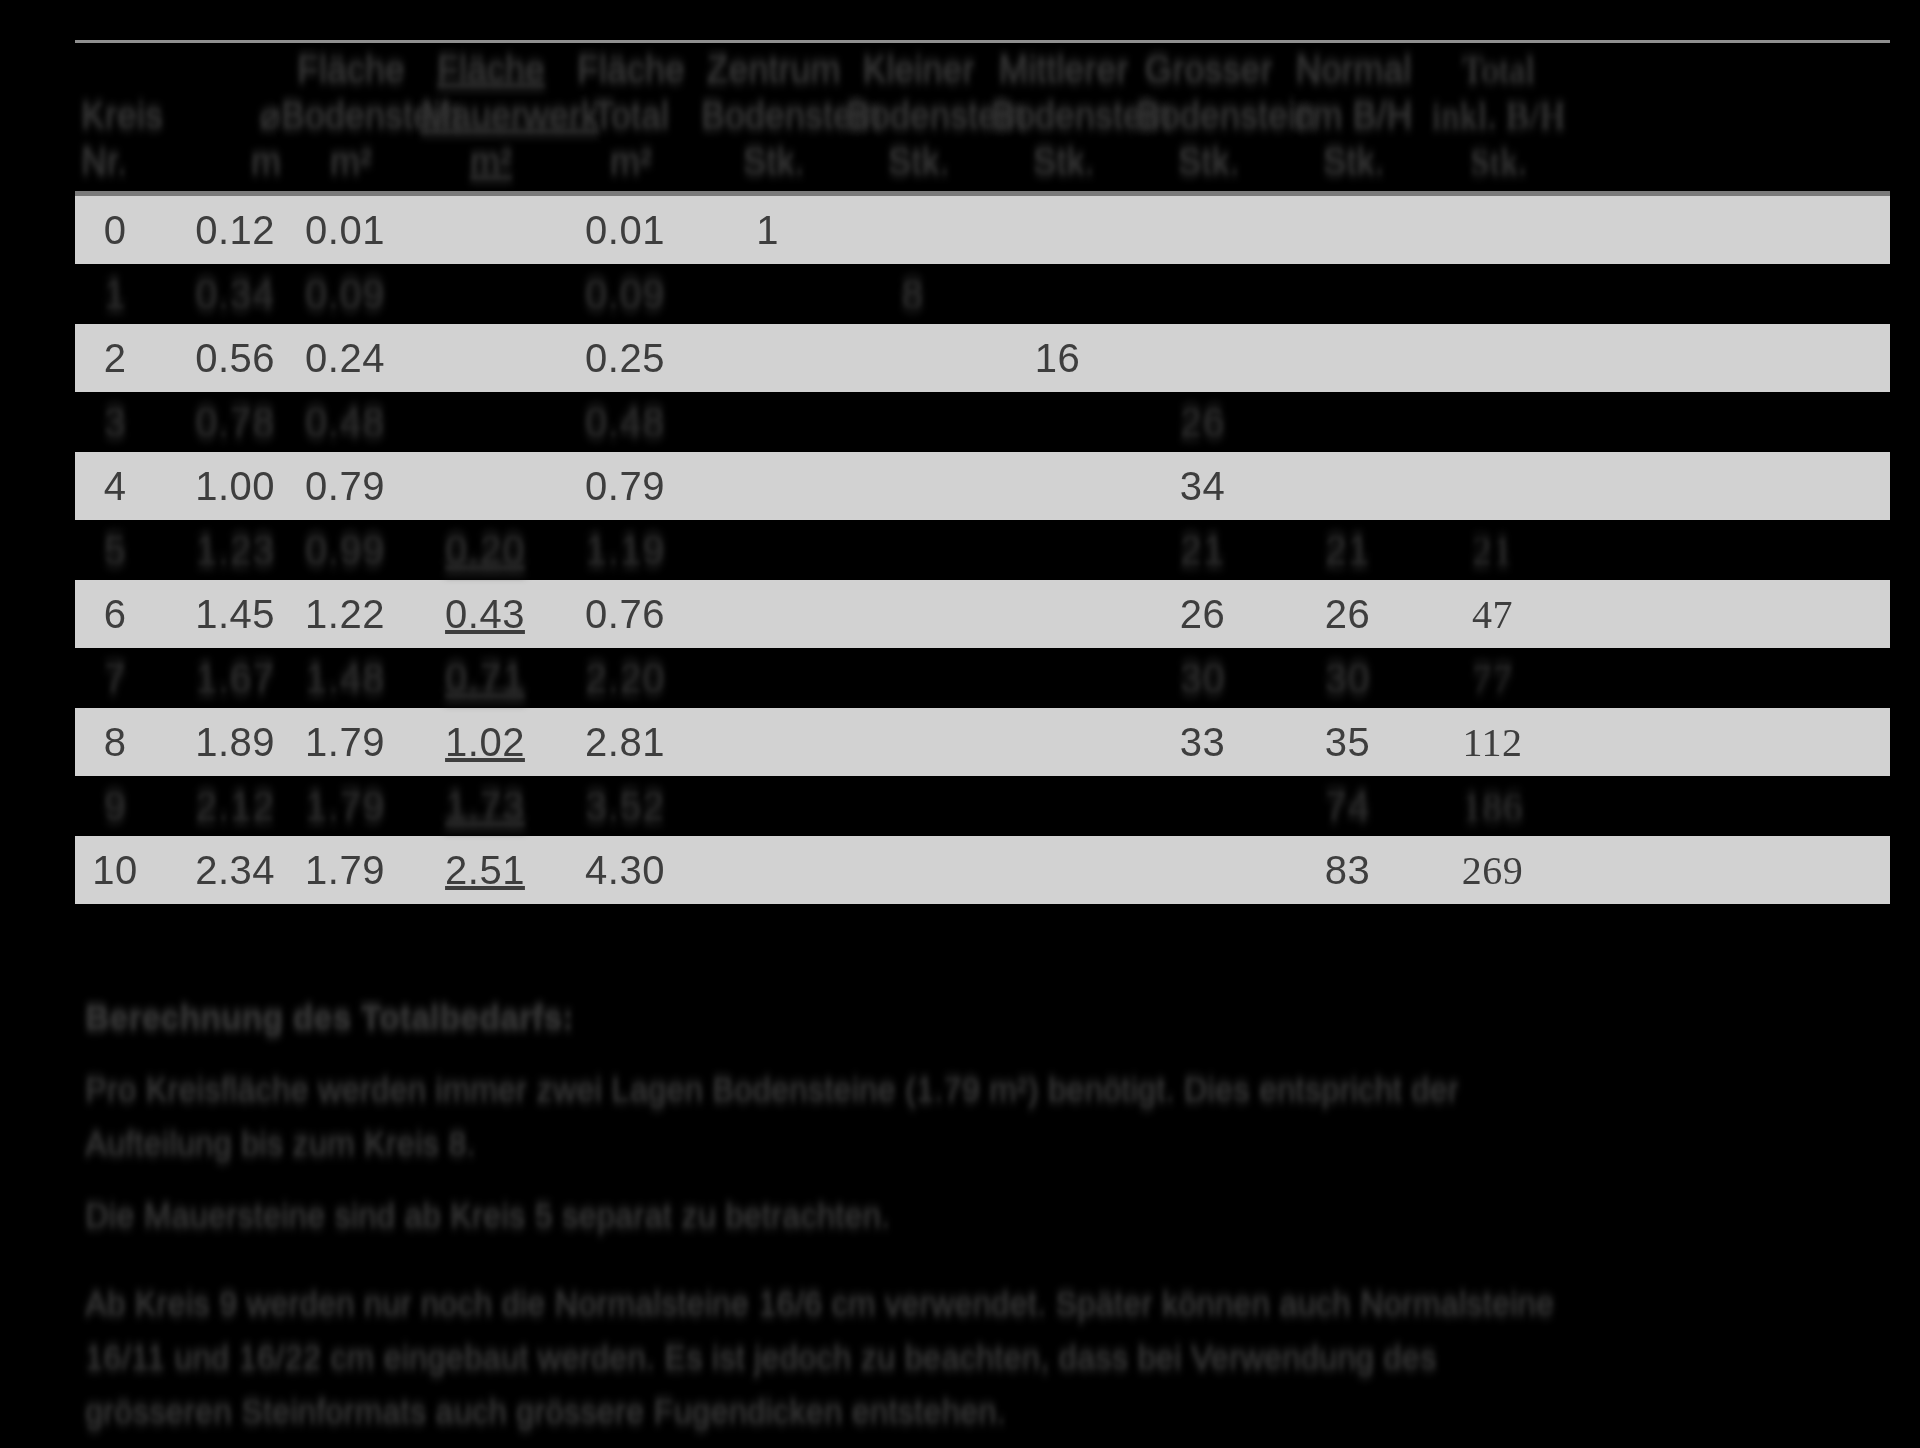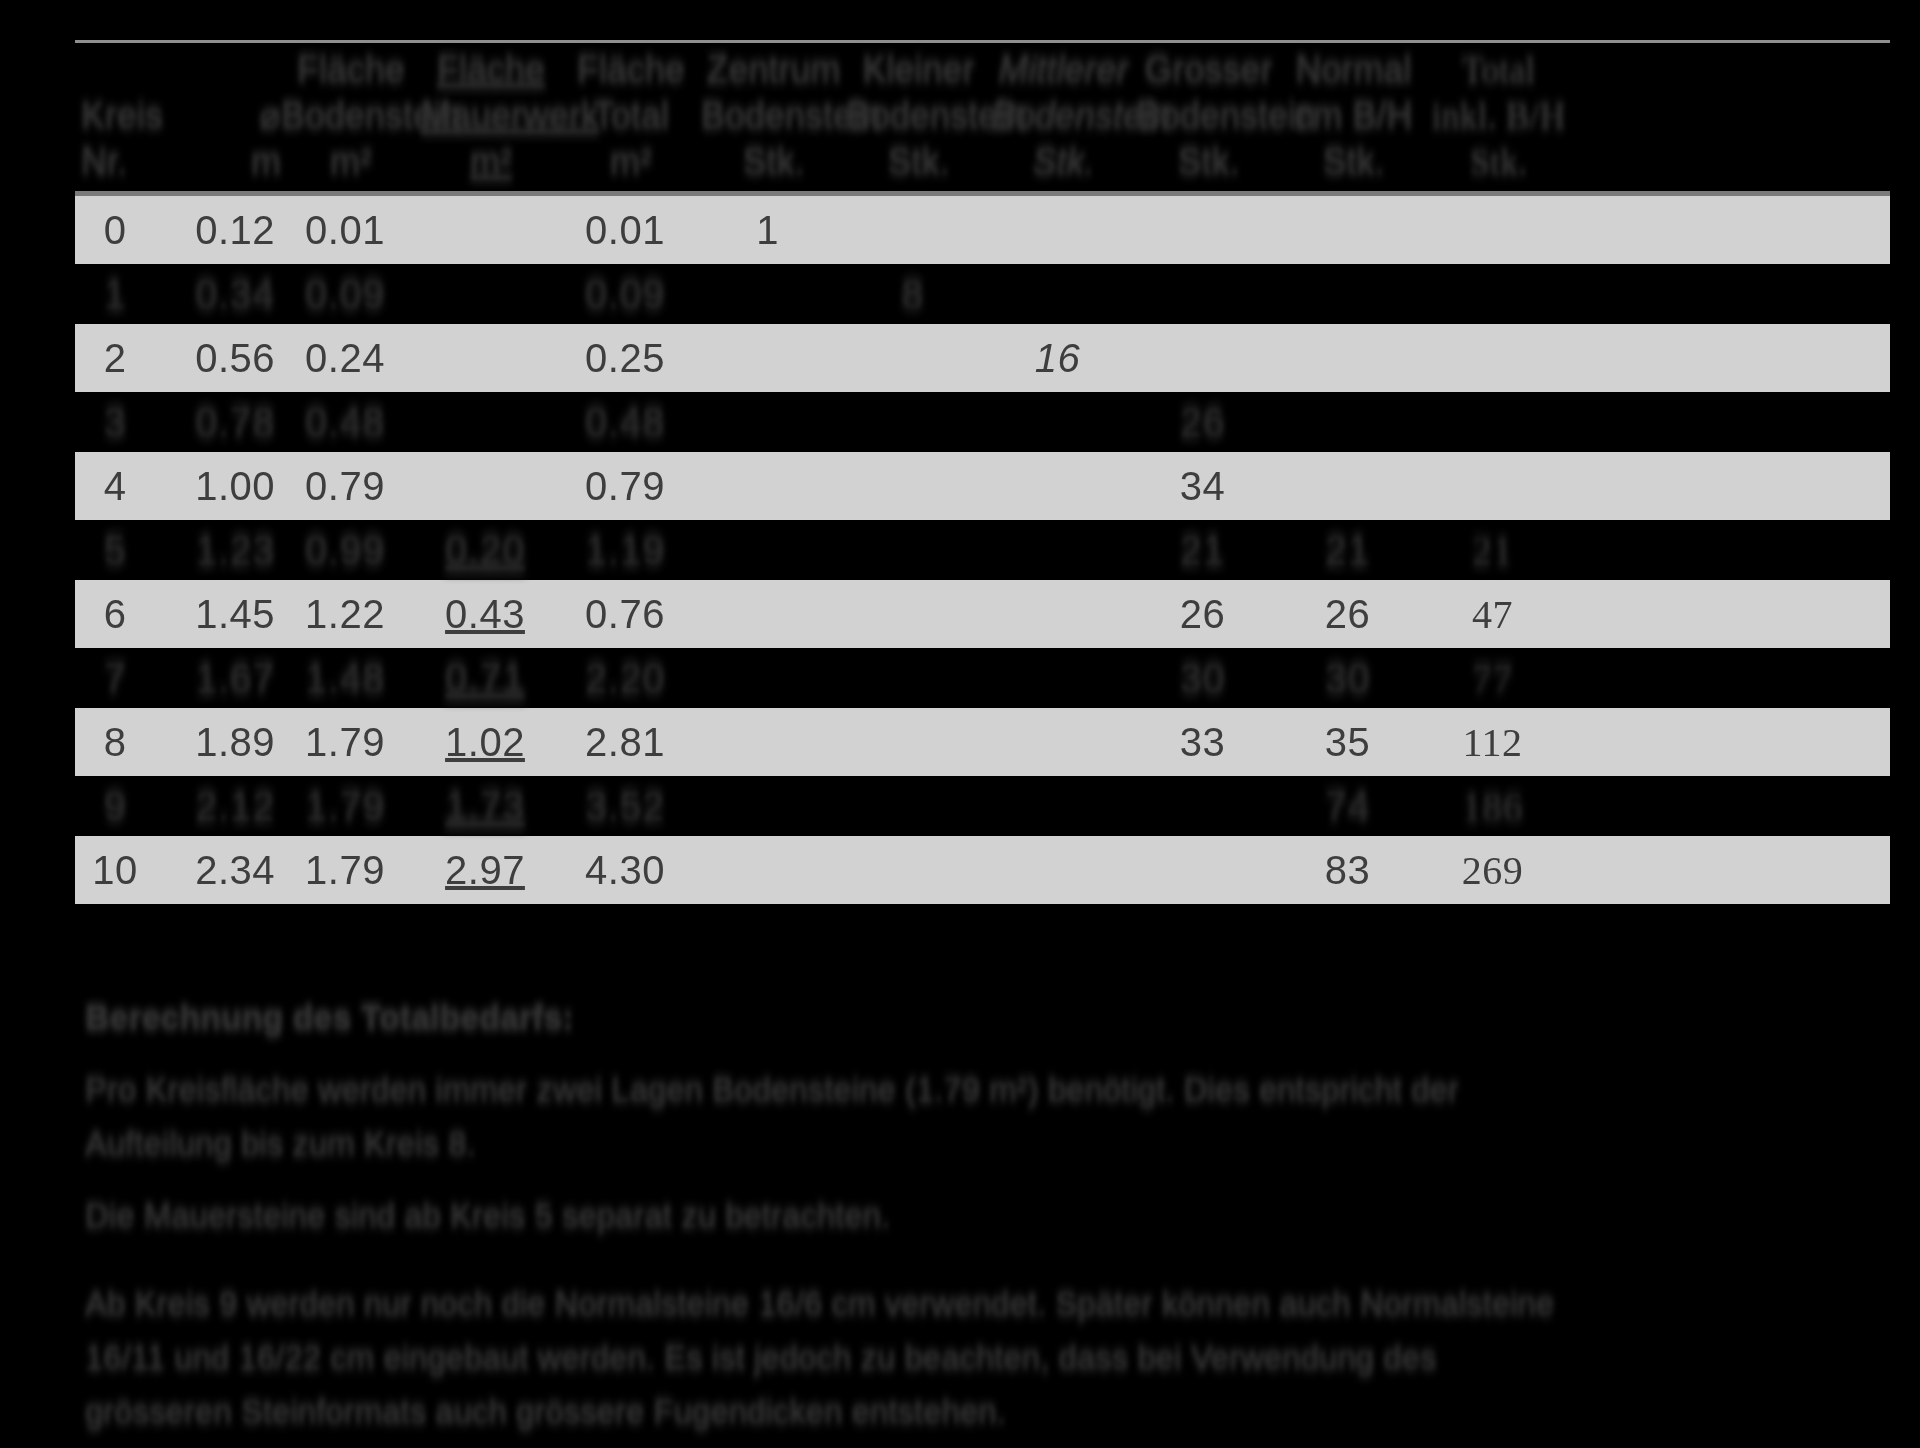--- a/index.html
+++ b/index.html
@@ -34,21 +34,21 @@
     text-shadow:0 6px 5px rgba(38,38,38,.85),0 -6px 5px rgba(38,38,38,.85);
   }
   
   .col-0{width:80px;}
   .col-1{width:120px;text-align:right;}
   .col-2{width:140px;}
   .col-3{width:140px;text-decoration:underline;}
   .col-4{width:140px;}
   .col-5{width:145px;}
   .col-6{width:145px;}
-  .col-7{width:145px;font-style:italic;}
+  .col-7{width:145px;}
   .col-8{width:145px;}
   .col-9{width:145px;}
   .col-10{width:145px;font-family:Liberation Serif, serif;}
   .notes{
     position:absolute;left:85px;top:995px;width:1600px;
     color:#333333;
     filter:blur(2.4px);
     text-shadow:0 5px 4px rgba(45,45,45,.75),0 -5px 4px rgba(45,45,45,.75);
   }
   .notes-heading{font-size:34px;font-weight:600;line-height:44px;margin:0 0 24px 0;}
@@ -245,21 +245,21 @@
         <div class="cell col-6"></div>
         <div class="cell col-7"></div>
         <div class="cell col-8"></div>
         <div class="cell col-9">74</div>
         <div class="cell col-10">186</div>
       </div>
       <div class="row gray">
         <div class="cell col-0">10</div>
         <div class="cell col-1">2.34</div>
         <div class="cell col-2">1.79</div>
-        <div class="cell col-3">2.97</div>
+        <div class="cell col-3">2.51</div>
         <div class="cell col-4">4.30</div>
         <div class="cell col-5"></div>
         <div class="cell col-6"></div>
         <div class="cell col-7"></div>
         <div class="cell col-8"></div>
         <div class="cell col-9">83</div>
         <div class="cell col-10">269</div>
       </div>
     </div>
 </div>

